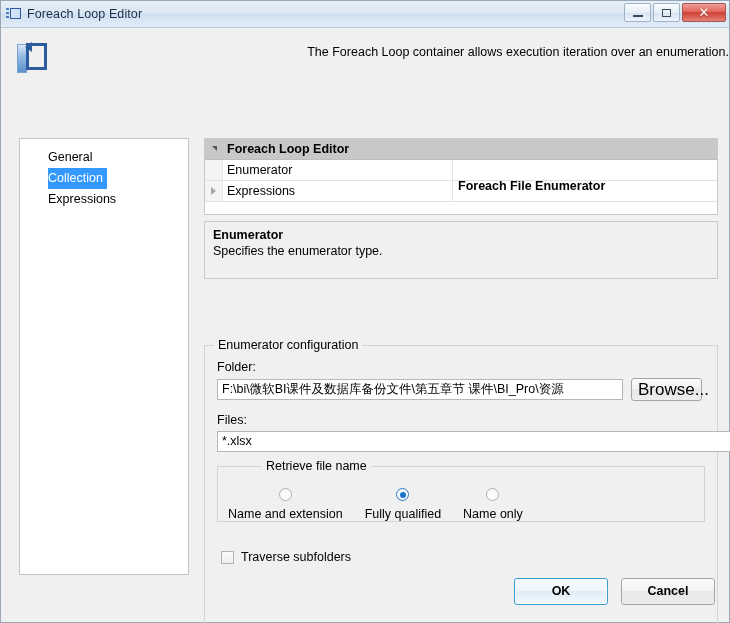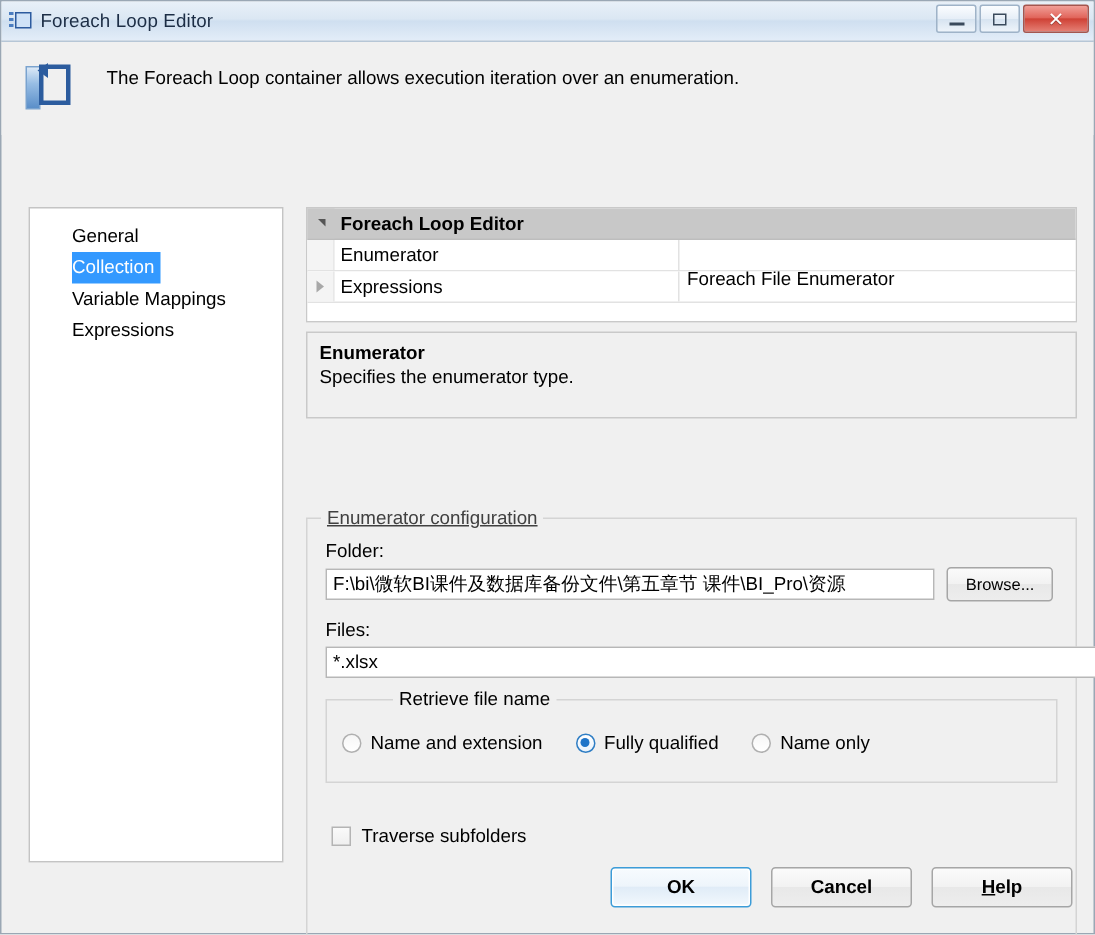--- a/index.html
+++ b/index.html
@@ -99,20 +99,21 @@
   }
 
   
   .header {
     display: flex;
     align-items: flex-start;
     padding: 11px 0 0 14px;
     height: 62px;
     box-sizing: border-box;
     background: #f0f0f0;
+    justify-content: space-between;
   }
   .header-icon {
     width: 34px;
     height: 34px;
     position: relative;
     flex: 0 0 auto;
     margin-top: 2px;
   }
   .header-icon .bar {
     position: absolute;
@@ -235,21 +236,21 @@
     box-sizing: border-box;
     overflow: hidden;
     white-space: nowrap;
   }
   .pg-data {
     background: #fff;
     border-bottom: 1px solid #e2e2e2;
   }
   .pg-data .pg-gutter { background: #f4f4f4; border-right: 1px solid #e8e8e8; }
   .pg-data .pg-name { border-right: 1px solid #e2e2e2; }
-  .pg-value.bold { font-weight: normal; margin-top: 32px; }
+  .pg-value.bold { font-weight: bold; margin-top: 32px; }
   .tri-collapse {
     width: 0; height: 0;
     border-left: 5px solid transparent;
     border-top: 5px solid #555;
     transform: translateY(-1px) rotate(0deg);
   }
   .tri-expand {
     width: 0; height: 0;
     border-top: 4px solid transparent;
     border-bottom: 4px solid transparent;
@@ -289,22 +290,21 @@
     border: 1px solid #d4d4d4;
     box-sizing: border-box;
   }
   .gb-legend {
     position: absolute;
     top: -8px;
     left: 9px;
     background: #f0f0f0;
     padding: 0 4px;
     font-size: 12.5px;
-    color: #404040;
-    text-decoration: underline;
+    color: #000000;
   }
   .gb-inner {
     padding: 14px 15px 0 12px;
   }
   .field-label {
     font-size: 12.5px;
     margin-bottom: 4px;
   }
   .row-folder {
     display: flex;
@@ -322,21 +322,21 @@
     padding: 0 4px;
     color: #000;
     font-family: "Liberation Sans", "DejaVu Sans", sans-serif;
     overflow: hidden;
     white-space: nowrap;
   }
   .tb-folder { width: 409px; }
   .tb-files { width: 520px; margin-top: 0; }
   .btn {
     font-family: "Liberation Sans", "DejaVu Sans", sans-serif;
-    font-size: 11px;
+    font-size: 17px;
     border: 1px solid #a6a6a6;
     border-radius: 3px;
     background: linear-gradient(to bottom, #fbfbfb 0%, #f2f2f2 48%, #e8e8e8 50%, #ededed 100%);
     color: #000;
     box-sizing: border-box;
     cursor: default;
   }
   .btn-browse {
     width: 71px;
     height: 23px;
@@ -365,20 +365,21 @@
     display: flex;
     align-items: center;
     padding: 21px 0 0 10px;
     gap: 22px;
   }
   .radio-item {
     display: flex;
     align-items: center;
     gap: 6px;
     font-size: 12.5px;
+    flex-direction: column;
   }
   .radio {
     width: 13px;
     height: 13px;
     border-radius: 50%;
     border: 1px solid #b0b0b0;
     background: linear-gradient(to bottom, #f6f6f6, #ffffff);
     box-sizing: border-box;
     position: relative;
     flex: 0 0 13px;
@@ -474,21 +475,20 @@
       <div class="arrow"></div>
     </div>
     <div class="header-text">The Foreach Loop container allows execution iteration over an enumeration.</div>
   </div>
 
   <div class="body-area">
 
     <div class="nav-panel">
       <div class="nav-item">General</div>
       <div class="nav-item selected">Collection</div>
-      <div class="nav-item">Variable Mappings</div>
       <div class="nav-item">Expressions</div>
     </div>
 
     <div class="right-panel">
 
       <div class="propgrid">
         <div class="pg-row pg-category">
           <div class="pg-gutter">
             <span class="tri-collapse"></span>
           </div>
@@ -557,16 +557,15 @@
 
         </div>
       </div>
 
     </div>
   </div>
 
   <div class="footer">
     <button class="btn-footer btn-default">OK</button>
     <button class="btn btn-footer">Cancel</button>
-    <button class="btn btn-footer"><u>H</u><span>elp</span></button>
   </div>
 
 </div>
 
 </body></html>

